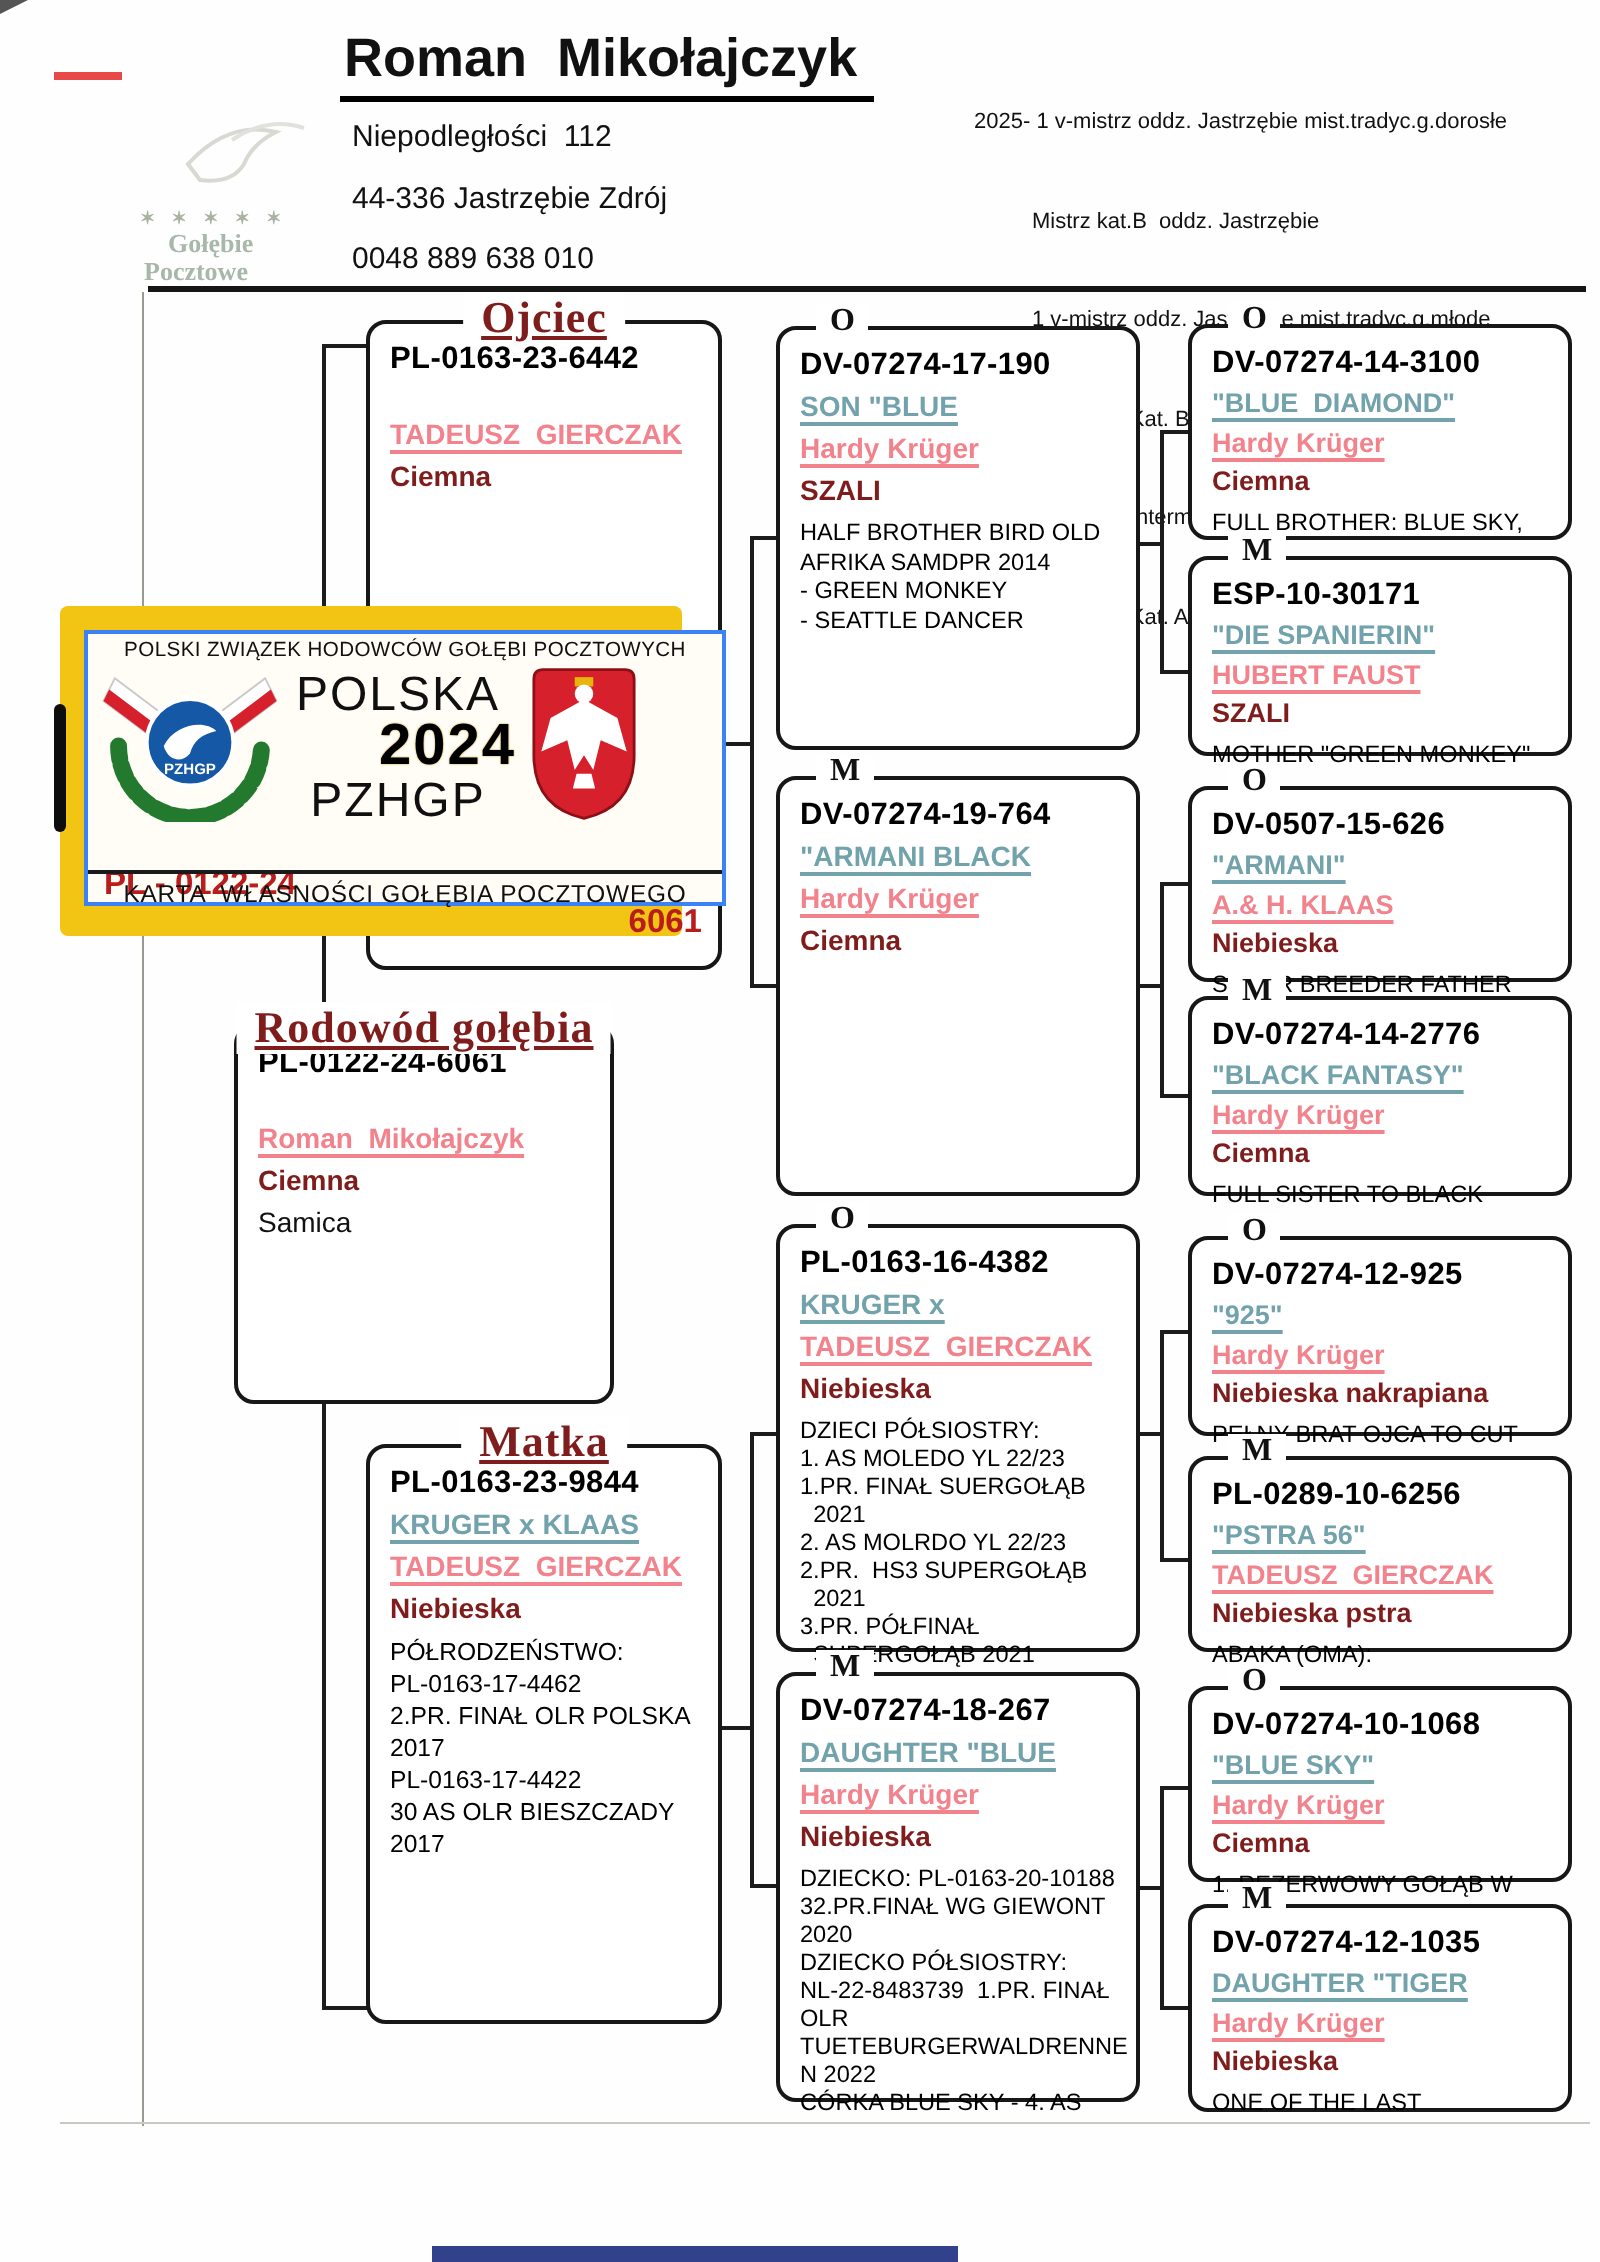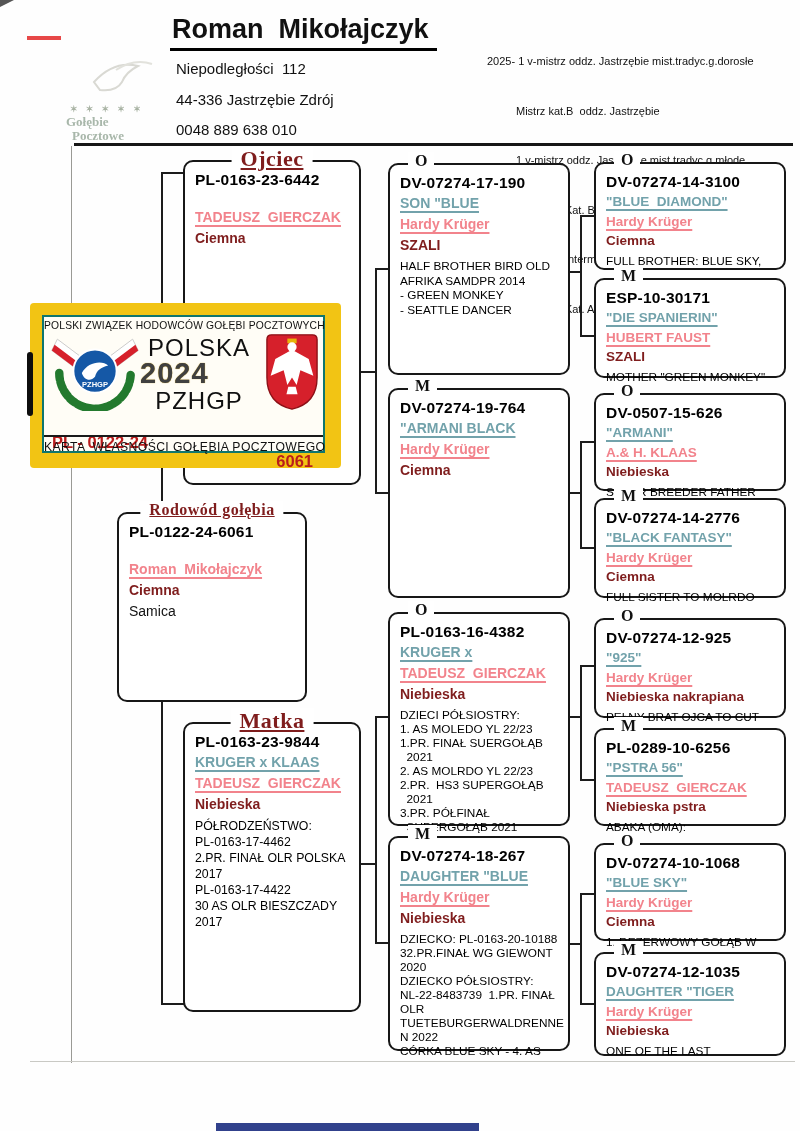--- a/index.html
+++ b/index.html
@@ -8,21 +8,21 @@
   .abs{position:absolute;}
   .ln{position:absolute;background:#1c1c1c;z-index:1;}
   
   .pbox{position:absolute;background:#fff;border:2px solid #171717;border-radius:10px;
         box-sizing:border-box;padding:8px 8px 4px 10px;z-index:2;}
   .btag{position:absolute;top:-13px;left:18px;background:#fff;padding:0 7px;
         font-family:"Liberation Serif",serif;font-weight:bold;font-size:16px;color:#111;}
   .btitle{position:absolute;top:-16px;left:50%;transform:translateX(-50%);background:#fff;
         padding:0 9px;font-family:"Liberation Serif",serif;font-weight:bold;font-size:22px;
         color:#7f1d1d;white-space:pre;letter-spacing:0.5px;text-decoration:underline;}
-  .btitle.small{font-size:16px;top:-13px;}
+  .btitle.small{font-size:22px;top:-13px;}
   .ring{font-size:15.5px;font-weight:bold;color:#000;letter-spacing:0.2px;line-height:20px;
         white-space:pre;}
   .nm{font-size:14px;font-weight:bold;line-height:21px;white-space:pre;}
   .rbox .nm{font-size:13.5px;line-height:19.5px;}
   .teal{color:#72a2ab;text-decoration:underline;text-decoration-thickness:2px;text-underline-offset:3px;}
   .pink{color:#f2838c;text-decoration:underline;text-decoration-thickness:2px;text-underline-offset:3px;}
   .blu{color:#7f1d1d;}
   .desc{font-size:11.8px;line-height:14.6px;color:#000;white-space:pre-wrap;margin-top:3px;}
   .gap{height:17px;}
   
@@ -30,28 +30,28 @@
         border-bottom:3px solid #000;padding:0 8px 3px 2px;white-space:pre;}
   .addr{position:absolute;font-size:15px;white-space:pre;}
   .ach{position:absolute;left:487px;top:20px;width:310px;font-size:11px;line-height:16.5px;
         white-space:pre;}
   .ach .ind{margin-left:29px;}
   .ghost{position:absolute;color:#9aab9c;font-family:"Liberation Serif",serif;font-weight:bold;
         opacity:.85;}
   
   .card{position:absolute;left:30px;top:303px;width:311px;height:165px;background:#f2c414;
         border-radius:4px;z-index:5;}
-  .card-inner{position:absolute;left:12px;top:12px;width:283px;height:138px;background:#fffdf6;
-        border:2px solid #0f766e;box-sizing:border-box;}
+  .card-inner{position:absolute;left:12px;top:12px;width:321px;height:138px;background:#fffdf6;
+        border:2px solid #3b82f6;box-sizing:border-box;}
   .fed{position:absolute;left:0;right:0;top:3px;text-align:center;font-size:10.3px;
         letter-spacing:0.2px;color:#101010;white-space:pre;}
   .c-country{position:absolute;left:96px;top:17px;width:118px;text-align:center;font-size:24px;
         color:#101010;letter-spacing:1px;}
-  .c-year{position:absolute;left:96px;top:40px;width:118px;text-align:left;font-size:29px;
-        font-weight:bold;color:#404040;text-shadow:0 0 1px #b98d06;letter-spacing:1px;}
+  .c-year{position:absolute;left:96px;top:40px;width:118px;text-align:right;font-size:29px;
+        font-weight:bold;color:#000000;text-shadow:0 0 1px #b98d06;letter-spacing:1px;}
   .c-org{position:absolute;left:96px;top:70px;width:118px;text-align:center;font-size:24px;
         color:#101010;letter-spacing:1px;}
   .c-ringrow{position:absolute;left:6px;right:6px;top:97px;font-size:16.5px;font-weight:bold;
         color:#b91c1c;white-space:pre;}
   .c-title{position:absolute;left:0;right:0;top:118px;border-top:2px solid #1a1a1a;
         text-align:center;font-size:12.2px;letter-spacing:0.4px;padding-top:3px;color:#101010;white-space:pre;}
   .spiral{position:absolute;left:-3px;top:49px;width:6px;height:64px;background:#0d0d0d;
         border-radius:3px;z-index:6;}
 </style>
 </head>
@@ -65,21 +65,21 @@
   <div class="owner-name">Roman  Mikołajczyk</div>
   <div class="addr" style="left:176px;top:60px;">Niepodległości  112</div>
   <div class="addr" style="left:176px;top:91px;">44-336 Jastrzębie Zdrój</div>
   <div class="addr" style="left:176px;top:121px;">0048 889 638 010</div>
 
   <svg class="abs" style="left:86px;top:52px;" width="76" height="48" viewBox="0 0 76 48">
     <path d="M8 30 Q28 8 52 14 Q40 20 36 30 Q30 40 14 38 Z" fill="none" stroke="#d9d9d3" stroke-width="2"></path>
     <path d="M30 18 Q48 6 66 12" fill="none" stroke="#e2e2dc" stroke-width="2"></path>
   </svg>
   <div class="ghost" style="left:70px;top:104px;font-size:9px;letter-spacing:3px;color:#9ba795;">✶ ✶ ✶ ✶ ✶</div>
-  <div class="ghost" style="left:66px;top:114px;font-size:13px;">Gołębie</div>
+  <div class="ghost" style="left:84px;top:114px;font-size:13px;">Gołębie</div>
   <div class="ghost" style="left:72px;top:128px;font-size:13px;">Pocztowe</div>
 
   <div class="ach">
     <div>2025- 1 v-mistrz oddz. Jastrzębie mist.tradyc.g.dorosłe</div>
     <div class="ind">Mistrz kat.B  oddz. Jastrzębie</div>
     <div class="ind">1 v-mistrz oddz. Jastrzębie mist.tradyc.g.młode</div>
     <div class="ind">20 przod. Kat. B – Region III</div>
     <div class="ind">21 przod. Intermistrzostwo Region III</div>
     <div class="ind">23 przod. Kat. A młode   Region III</div>
   </div>
@@ -235,21 +235,21 @@
     <div class="nm blu">Niebieska</div>
     <div class="desc">SUPER BREEDER FATHER</div>
   </div>
 
   <div class="pbox rbox" style="left:594px;top:498px;width:192px;height:100px;">
     <span class="btag">M</span>
     <div class="ring">DV-07274-14-2776</div>
     <div class="nm teal">"BLACK FANTASY"</div>
     <div class="nm pink">Hardy Krüger</div>
     <div class="nm blu">Ciemna</div>
-    <div class="desc">FULL SISTER TO MOLRDO</div>
+    <div class="desc">FULL SISTER TO BLACK</div>
   </div>
 
   <div class="pbox rbox" style="left:594px;top:618px;width:192px;height:100px;">
     <span class="btag">O</span>
     <div class="ring">DV-07274-12-925</div>
     <div class="nm teal">"925"</div>
     <div class="nm pink">Hardy Krüger</div>
     <div class="nm blu">Niebieska nakrapiana</div>
     <div class="desc">PEŁNY BRAT OJCA TO CUT</div>
   </div>

